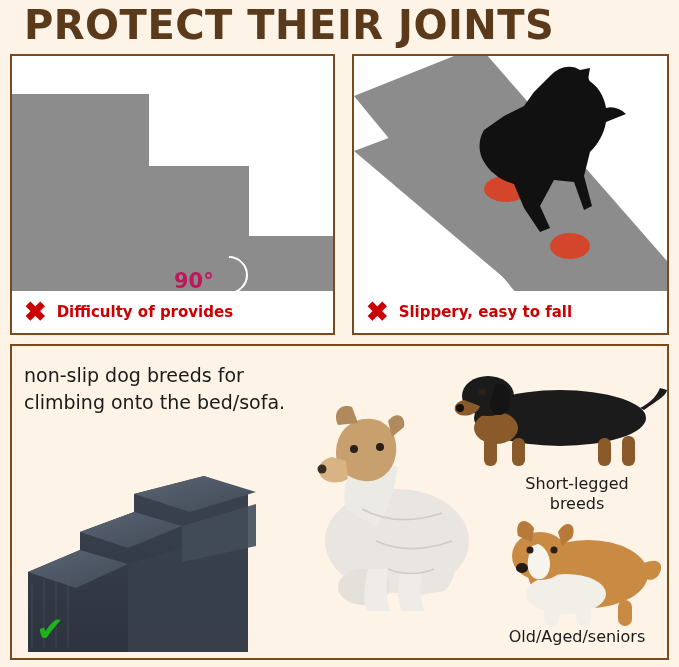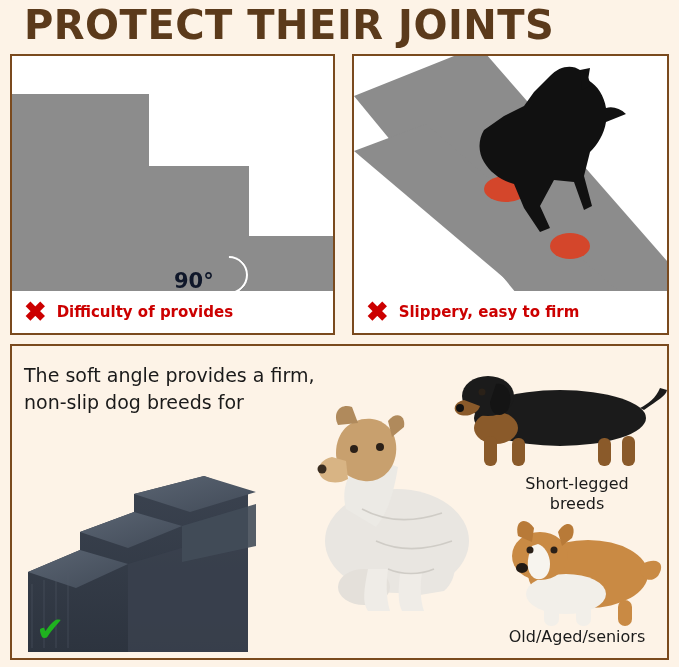--- a/index.html
+++ b/index.html
@@ -68,21 +68,21 @@
   .stair-block {
     position: absolute;
     background: #8c8c8c;
   }
   .angle-label {
     position: absolute;
     left: 162px;
     top: 213px;
     font-size: 21px;
     font-weight: bold;
-    color: #0f172a;
+    color: #be185d;
     font-family: "DejaVu Sans", sans-serif;
   }
   .angle-arc {
     position: absolute;
     left: 198px;
     top: 200px;
     width: 34px;
     height: 34px;
     border: 2px solid #ffffff;
     border-radius: 50%;
@@ -218,29 +218,29 @@
                  L230,120 L238,150 L230,154 L220,126 L200,124
                  L186,150 L196,172 L186,176 L170,152 L160,128
                  C146,124 136,116 130,106 C124,96 124,84 130,74
                  L150,60 L170,50 L180,36 Z" fill="#111111"></path>
         <path d="M226,14 C232,16 236,22 236,30 L228,34 Z" fill="#111111"></path>
         <circle cx="220" cy="30" r="2.5" fill="#ffffff" opacity="0"></circle>
       </svg>
     </div>
     <div class="caption">
       <span class="x-mark">✖</span>
-      <span class="caption-text">Slippery, easy to firm</span>
+      <span class="caption-text">Slippery, easy to fall</span>
     </div>
   </div>
 
   <div class="panel" id="panel-solution">
 
     <div class="solution-text">
-      <div>The soft angle provides a firm,</div>
       <div>non-slip dog breeds for</div>
+      <div>climbing onto the bed/sofa.</div>
     </div>
 
     <div class="foam">
       <svg width="300" height="180" viewBox="0 0 300 180">
         <defs>
           <linearGradient id="foamTop" x1="0" y1="0" x2="1" y2="1">
             <stop offset="0%" stop-color="#5a6472"></stop>
             <stop offset="100%" stop-color="#424b58"></stop>
           </linearGradient>
           <linearGradient id="foamFace" x1="0" y1="0" x2="0" y2="1">

